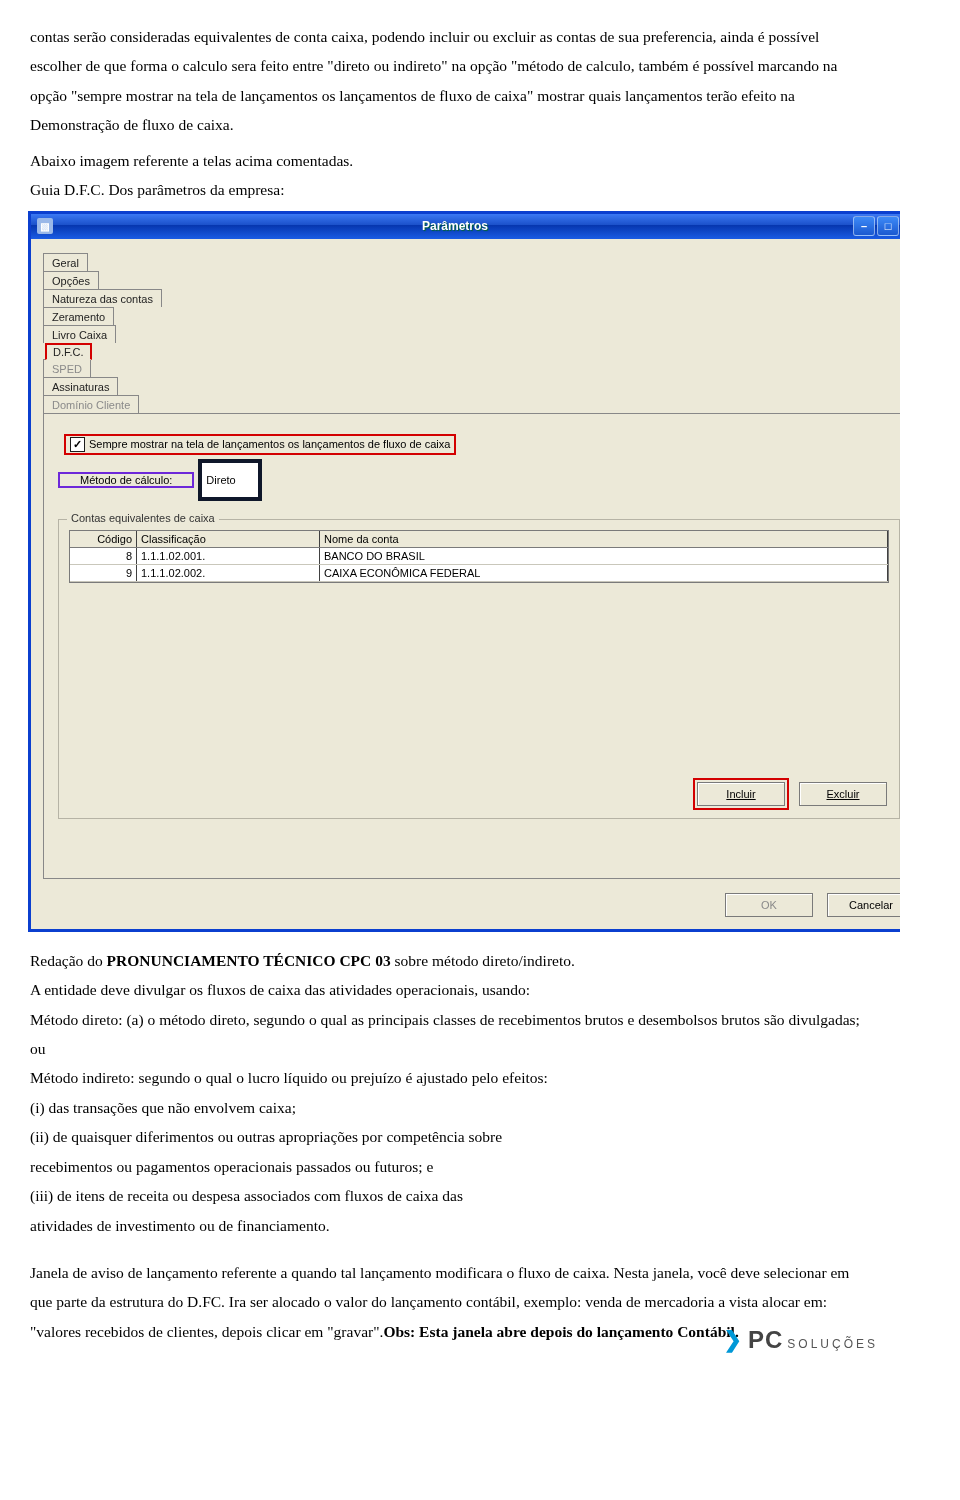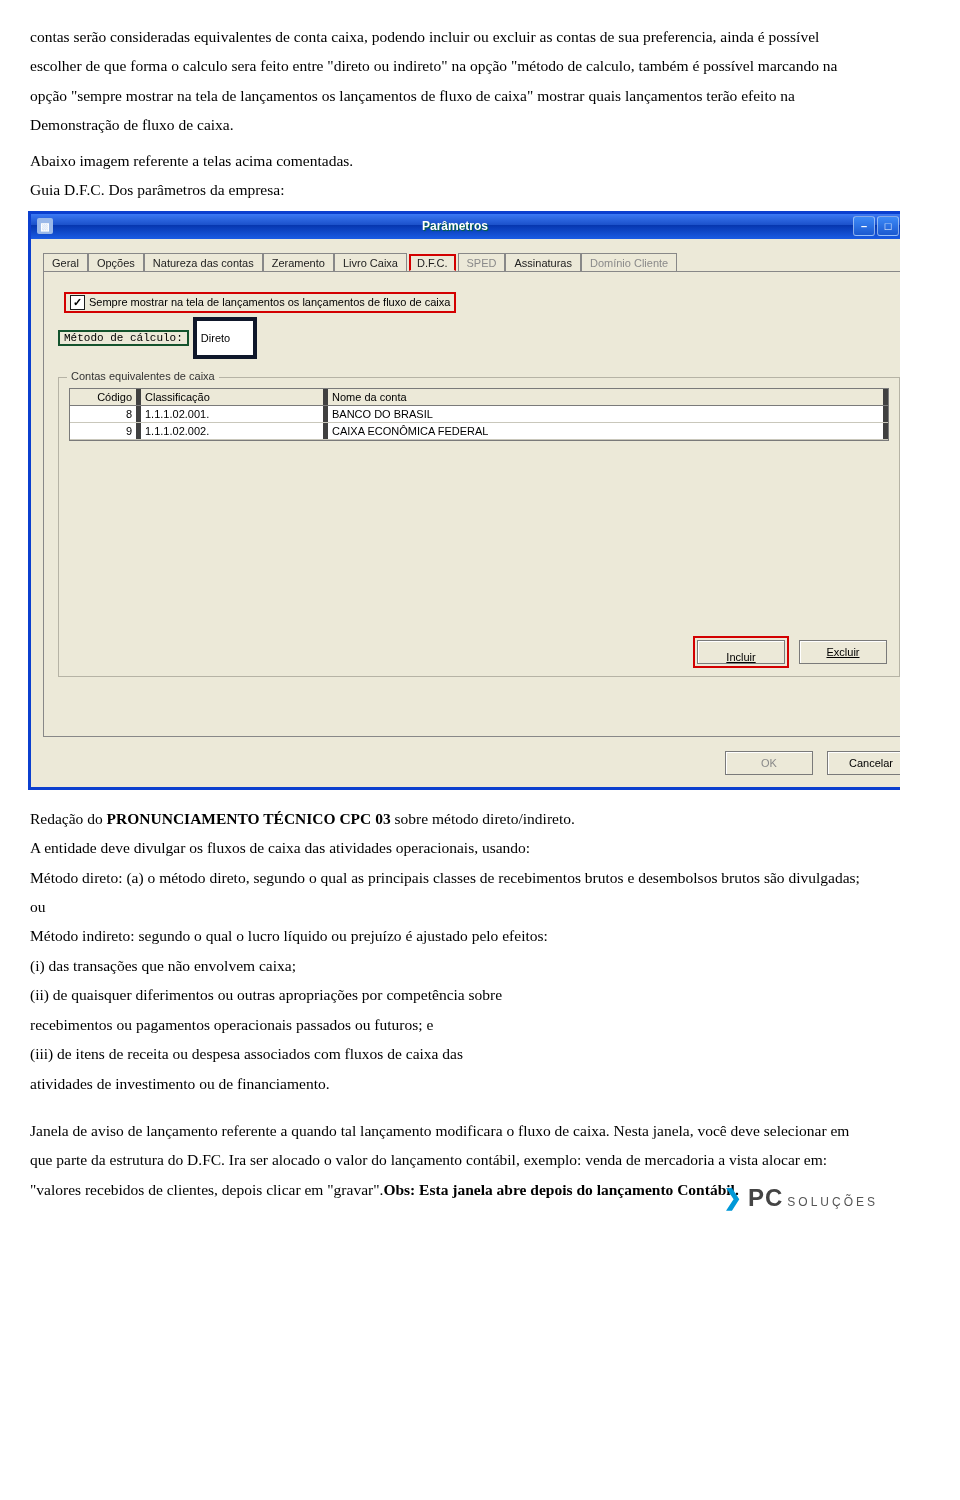--- a/index.html
+++ b/index.html
@@ -51,23 +51,24 @@
     color: #fff; font-weight: bold; font-size: 11px;
     border: 1px solid #fff7;
   }
   .ctrl-min, .ctrl-max { background: linear-gradient(#3d8af7,#1b59d0); }
   .ctrl-close { background: linear-gradient(#f77a52,#d8401b); }
   .client {
     padding: 14px 12px 12px 12px;
   }
   .tabs {
     display: flex;
-    align-items: center;
+    align-items: flex-start;
     border-bottom: 1px solid #888;
     margin-bottom: -1px;
+    flex-direction: column;
   }
   .tab {
     padding: 3px 8px 2px 8px;
     border: 1px solid #888;
     border-bottom: none;
     background: #ece9d8;
     color: #222;
   }
   .tab.disabled { color: #8a8a8a; }
   .tab.active {
@@ -102,23 +103,22 @@
     border: 1px solid #1c1c1c;
     background: #fff;
     display: inline-flex; align-items: center; justify-content: center;
     font-size: 11px; color: #000; font-weight: bold;
   }
   .method-row {
     display: flex; align-items: center; gap: 4px;
     margin-top: 4px;
   }
   .method-label {
-    border: 2px solid #14532d;
-    padding: 0 4px;
-    font-family: Liberation Mono, monospace;
+    border: 2px solid #6d28d9;
+    padding: 0 20px;
   }
   .method-input {
     border: 4px solid #0f172a;
     background: #fff;
     padding: 11px 4px;
     min-width: 48px;
   }
   .groupbox {
     border: 1px solid #b6b3a5;
     margin-top: 18px;
@@ -142,21 +142,21 @@
     border-bottom: 1px solid #c9c7bb;
   }
   .thead {
     background: #ece9d8;
     border-bottom: 1px solid #7a7a7a;
   }
   .tcell {
     padding: 2px 4px;
     font-size: 11px;
     color: #000;
-    border-right: 5px solid #404040;
+    border-right: 1px solid #404040;
   }
   .tcell.code { width: 58px; text-align: right; }
   .tcell.class { width: 174px; }
   .tcell.name { flex: 1; }
   .action-row {
     display: flex;
     justify-content: flex-end;
     gap: 14px;
     position: absolute;
     right: 12px;
@@ -167,21 +167,20 @@
     border: 1px solid #7a7a7a;
     background: #ece9d8;
     display: inline-flex; align-items: center; justify-content: center;
     box-shadow: inset 1px 1px 0 #fff;
     color: #000;
     cursor: pointer;
   }
   .wbtn.red-border {
     outline: 2px solid #d30000;
     outline-offset: 2px;
-    align-items: flex-end;
   }
   .footer-btns {
     display: flex;
     justify-content: flex-end;
     gap: 14px;
     margin-top: 14px;
   }
   .wbtn.disabled { color: #8a8a8a; }
 
   

